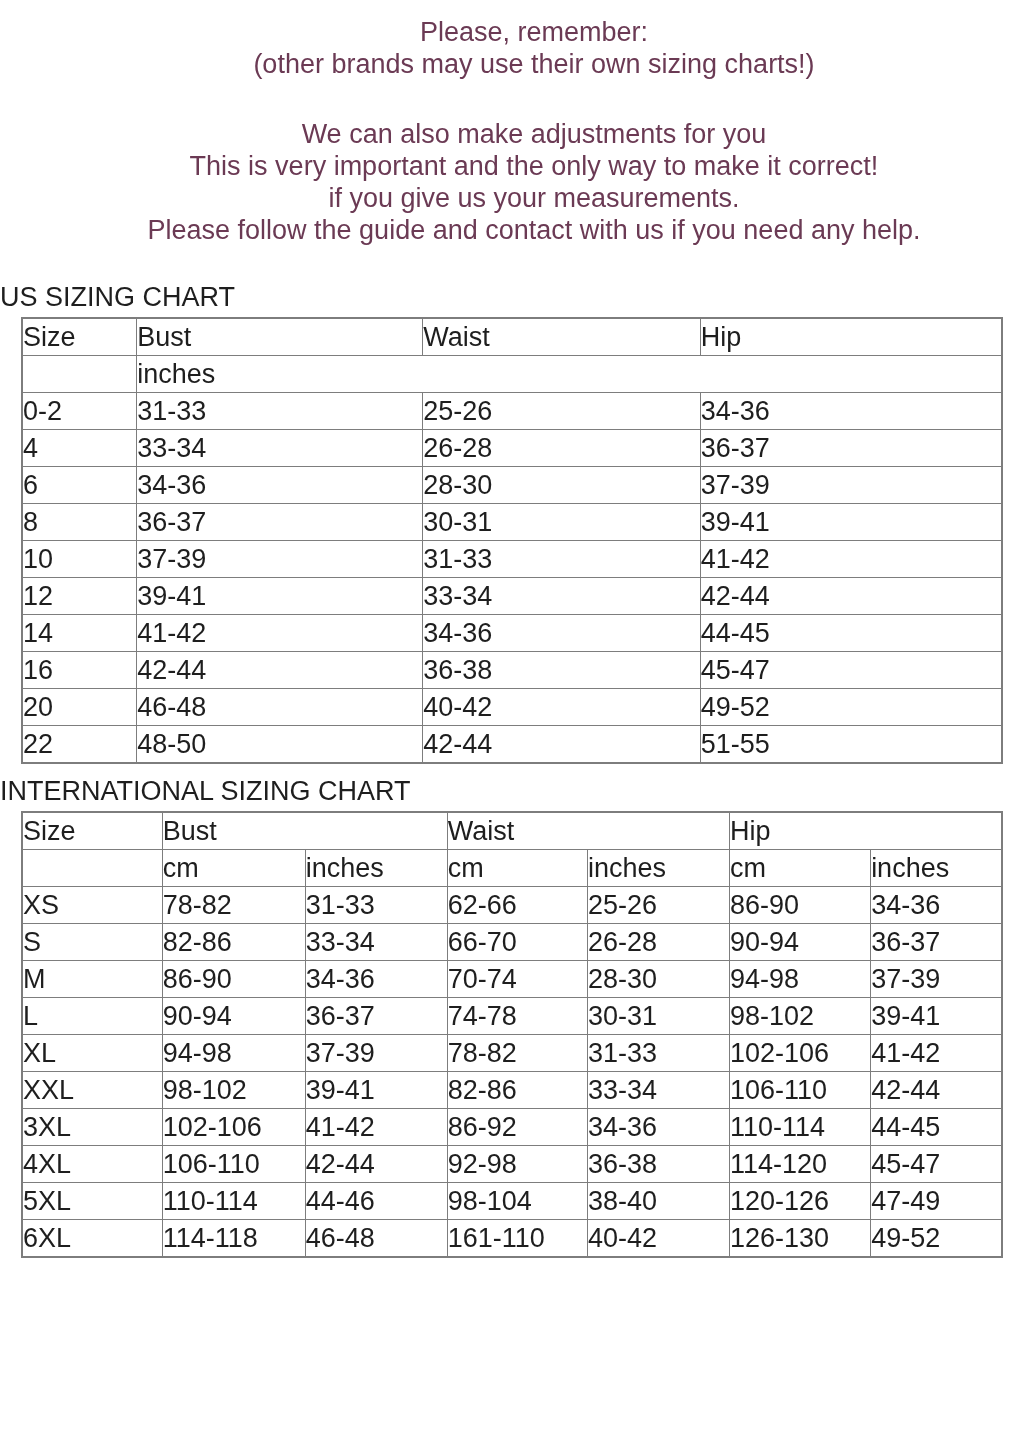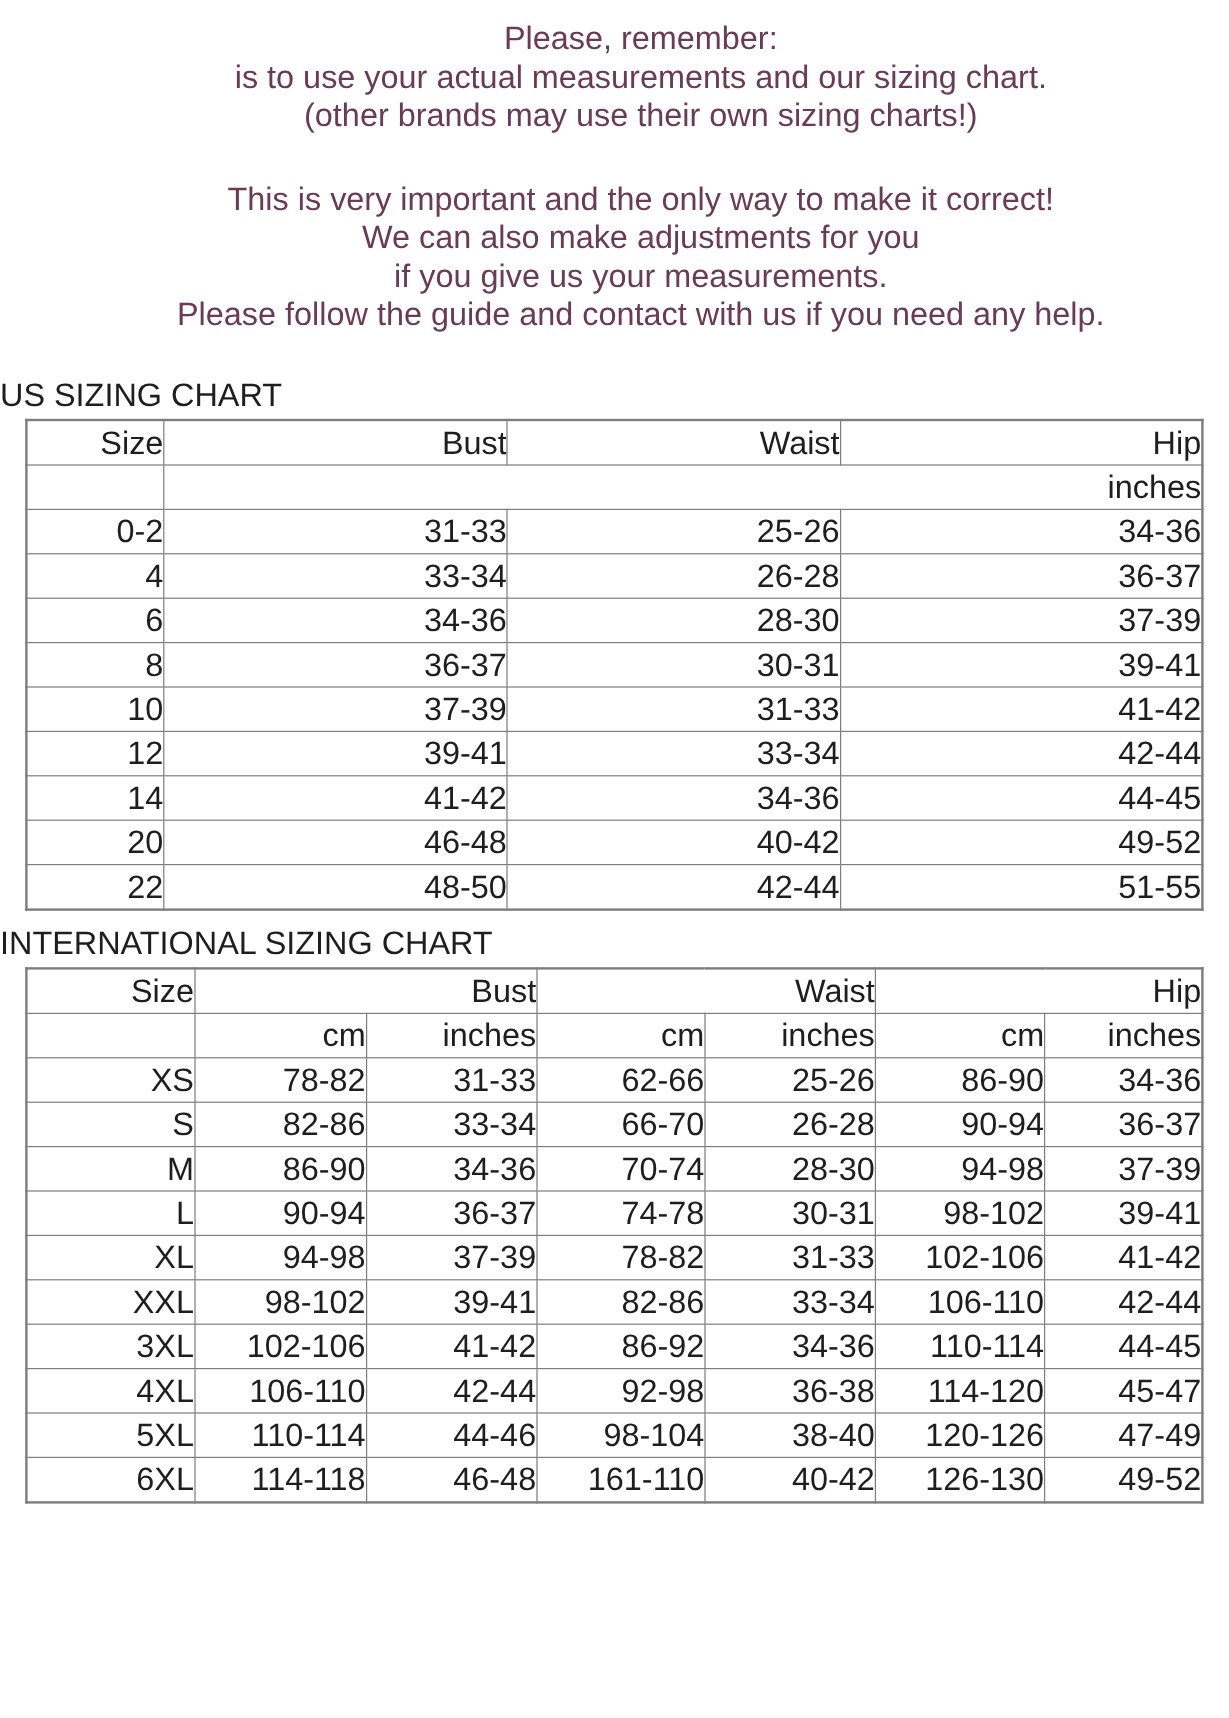--- a/index.html
+++ b/index.html
@@ -38,21 +38,21 @@
   }
   .chart-title.intl {
     margin: 12px 0 5px 0;
   }
   table.sizing {
     width: 982px;
     margin: 0 auto;
     border-collapse: collapse;
     table-layout: fixed;
     font-size: 27px;
-    text-align: right;
+    text-align: left;
   }
   table.sizing, table.sizing th, table.sizing td {
     border: 1px solid #7d7d7d;
   }
   table.sizing {
     border-width: 2px;
   }
   table.sizing th, table.sizing td {
     font-weight: normal;
     padding: 0;
@@ -62,25 +62,24 @@
     white-space: nowrap;
   }
 </style>
 </head>
 <body>
 
 <div class="page">
 
   <div class="intro">
     <p>Please, remember:</p>
-    <p>is to use your actual measurements and our sizing chart.</p>
     <p>(other brands may use their own sizing charts!)</p>
     <div class="intro-gap"></div>
+    <p>We can also make adjustments for you</p>
     <p>This is very important and the only way to make it correct!</p>
-    <p>We can also make adjustments for you</p>
     <p>if you give us your measurements.</p>
     <p>Please follow the guide and contact with us if you need any help.</p>
   </div>
 
   <h2 class="chart-title">US SIZING CHART</h2>
 
   <table class="sizing">
     <colgroup>
       <col style="width:11.7%">
       <col style="width:29.2%">
@@ -134,20 +133,26 @@
           <td>12</td>
           <td>39-41</td>
           <td>33-34</td>
           <td>42-44</td>
         </tr>
         <tr>
           <td>14</td>
           <td>41-42</td>
           <td>34-36</td>
           <td>44-45</td>
+        </tr>
+        <tr>
+          <td>16</td>
+          <td>42-44</td>
+          <td>36-38</td>
+          <td>45-47</td>
         </tr>
         <tr>
           <td>20</td>
           <td>46-48</td>
           <td>40-42</td>
           <td>49-52</td>
         </tr>
         <tr>
           <td>22</td>
           <td>48-50</td>

